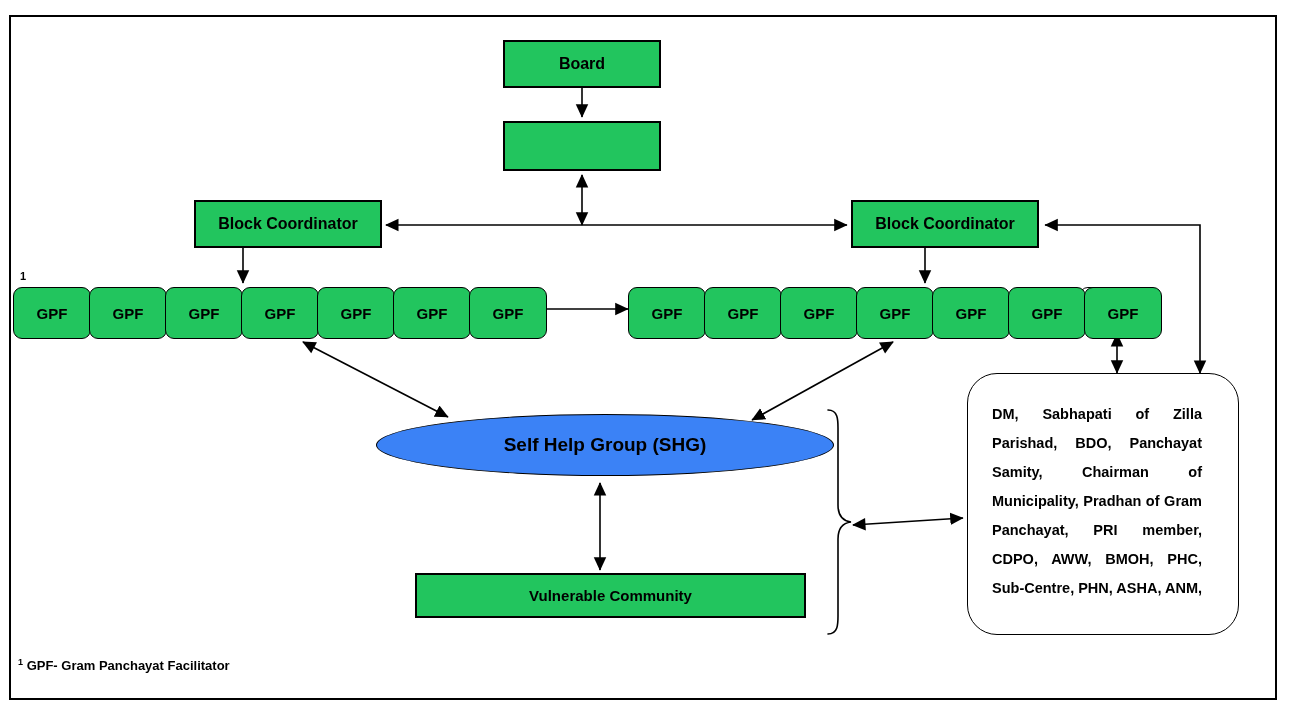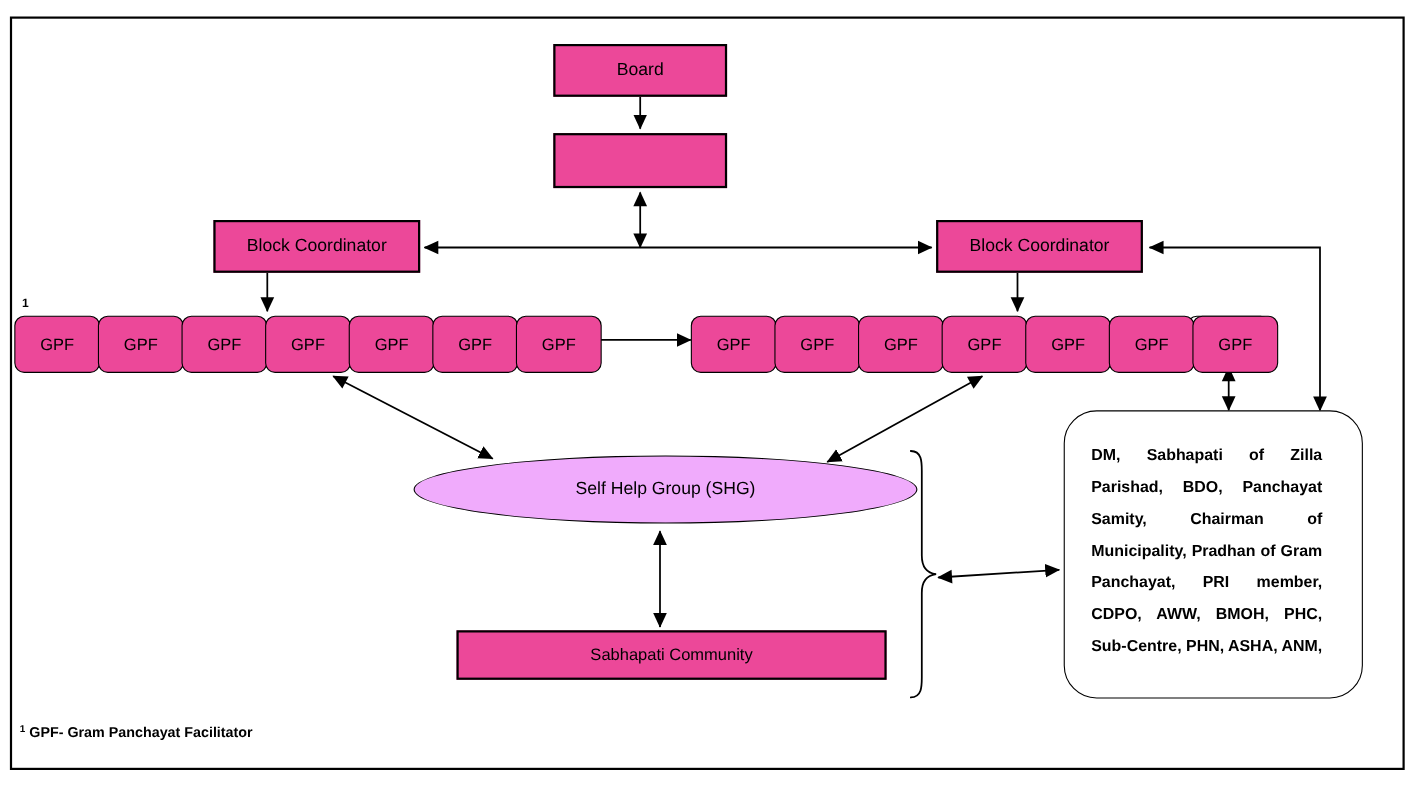--- a/index.html
+++ b/index.html
@@ -32,26 +32,26 @@
     position: absolute;
     left: 0;
     top: 0;
     width: 1290px;
     height: 716px;
     pointer-events: none;
   }
   .node {
     position: absolute;
     box-sizing: border-box;
-    background: #ec4899;
+    background: #22c55e;
     border: 2px solid #000000;
     display: flex;
     align-items: center;
     justify-content: center;
-    font-weight: normal;
+    font-weight: bold;
     text-align: center;
     z-index: 3;
   }
   .node.rect { border-radius: 0; }
   .node.gpf {
     border-radius: 9px;
     font-size: 15px;
     height: 52px;
     border-width: 1.6px;
   }
@@ -68,26 +68,26 @@
   }
   #bc-right {
     left: 851px; top: 200px; width: 188px; height: 48px;
     font-size: 16px;
   }
   #shg {
     position: absolute;
     left: 376px; top: 414px; width: 458px; height: 62px;
     border: 1.6px solid #000000;
     border-radius: 50%;
-    background: #f0abfc;
+    background: #3b82f6;
     display: flex;
     align-items: center;
     justify-content: center;
-    font-weight: normal;
-    font-size: 16px;
+    font-weight: bold;
+    font-size: 19px;
     z-index: 3;
     box-sizing: border-box;
   }
   #vulnerable {
     left: 415px; top: 573px; width: 391px; height: 45px;
     font-size: 15px;
   }
   #stakeholders {
     position: absolute;
     left: 967px; top: 373px; width: 272px; height: 262px;
@@ -235,21 +235,21 @@
       <div class="node gpf" style="left: 1008px; top: 287px; width: 78px;">
         <span>GPF</span>
       </div>
       <div class="node gpf" style="left: 1084px; top: 287px; width: 78px;">
         <span>GPF</span>
       </div>
     </div>
 
   <div id="shg">Self Help Group (SHG)</div>
 
-  <div class="node rect" id="vulnerable">Sabhapati Community</div>
+  <div class="node rect" id="vulnerable">Vulnerable Community</div>
 
   <div id="stakeholders">
     <div class="txt">DM, Sabhapati of Zilla Parishad, BDO, Panchayat Samity, Chairman of Municipality, Pradhan of Gram Panchayat, PRI member, CDPO, AWW, BMOH, PHC, Sub-Centre, PHN, ASHA, ANM,</div>
   </div>
 
   <div id="footnote">
     <sup>1</sup>
     <span>GPF- Gram Panchayat Facilitator</span>
   </div>
 

